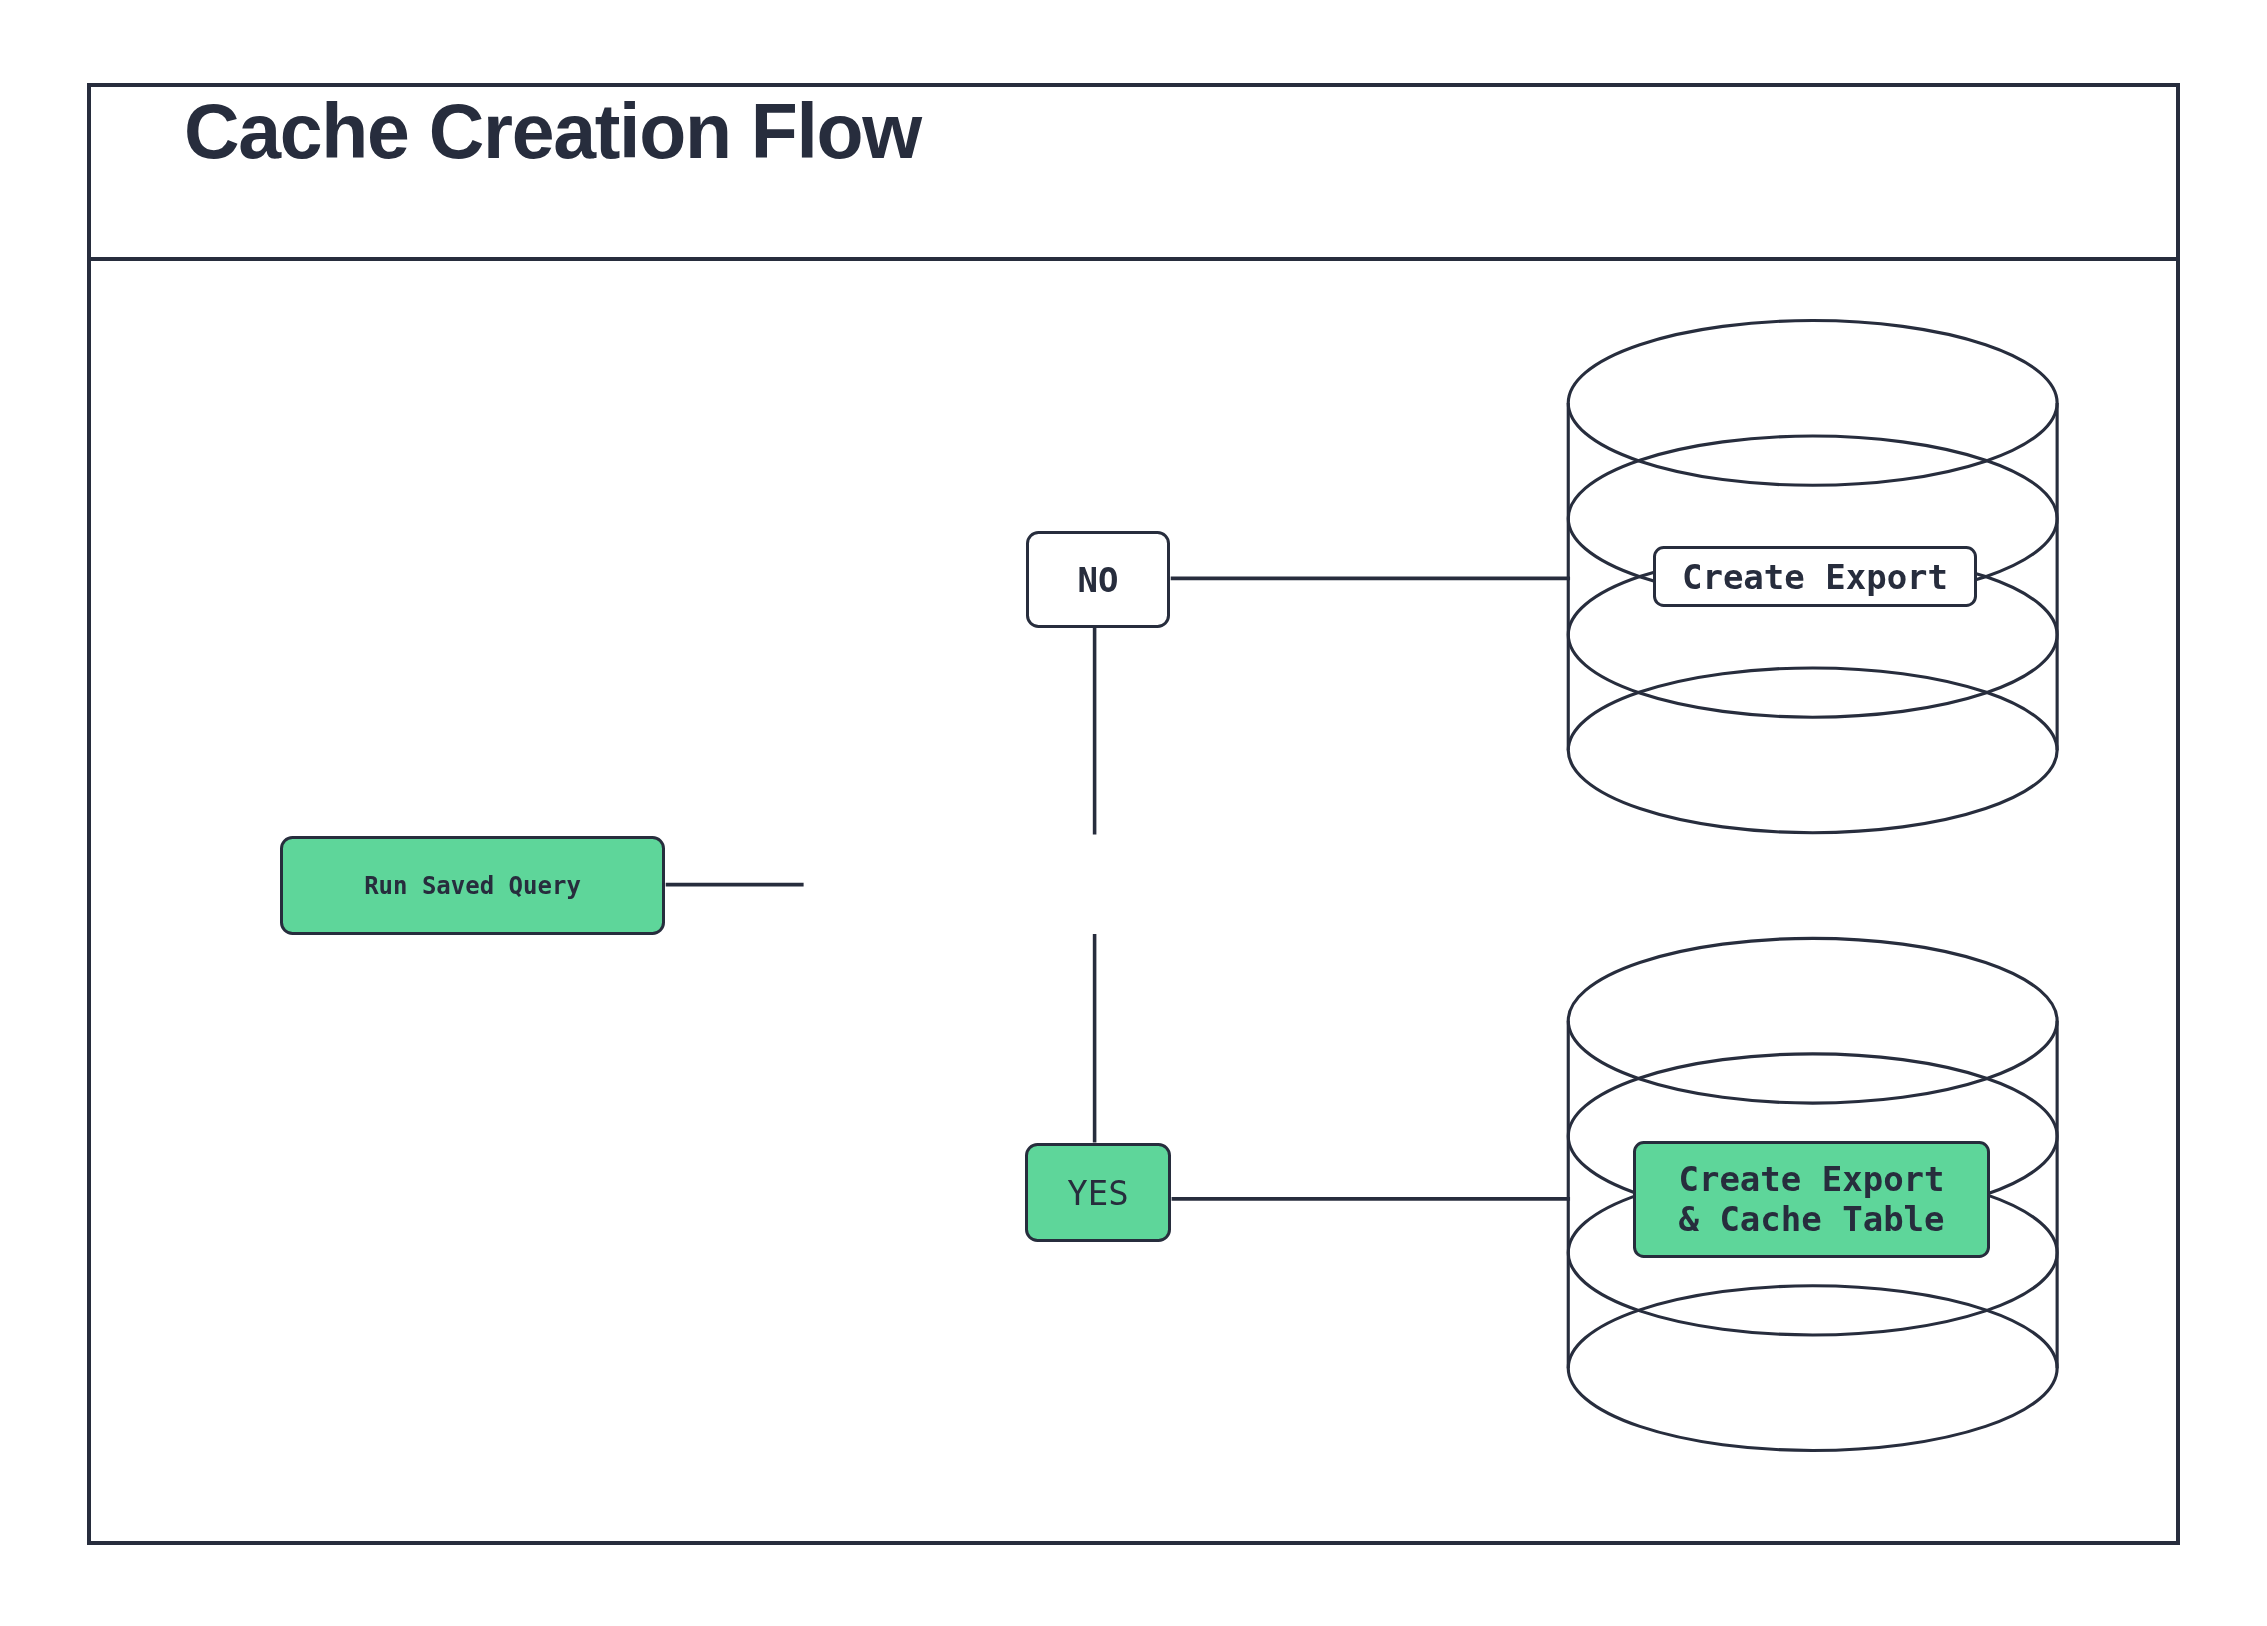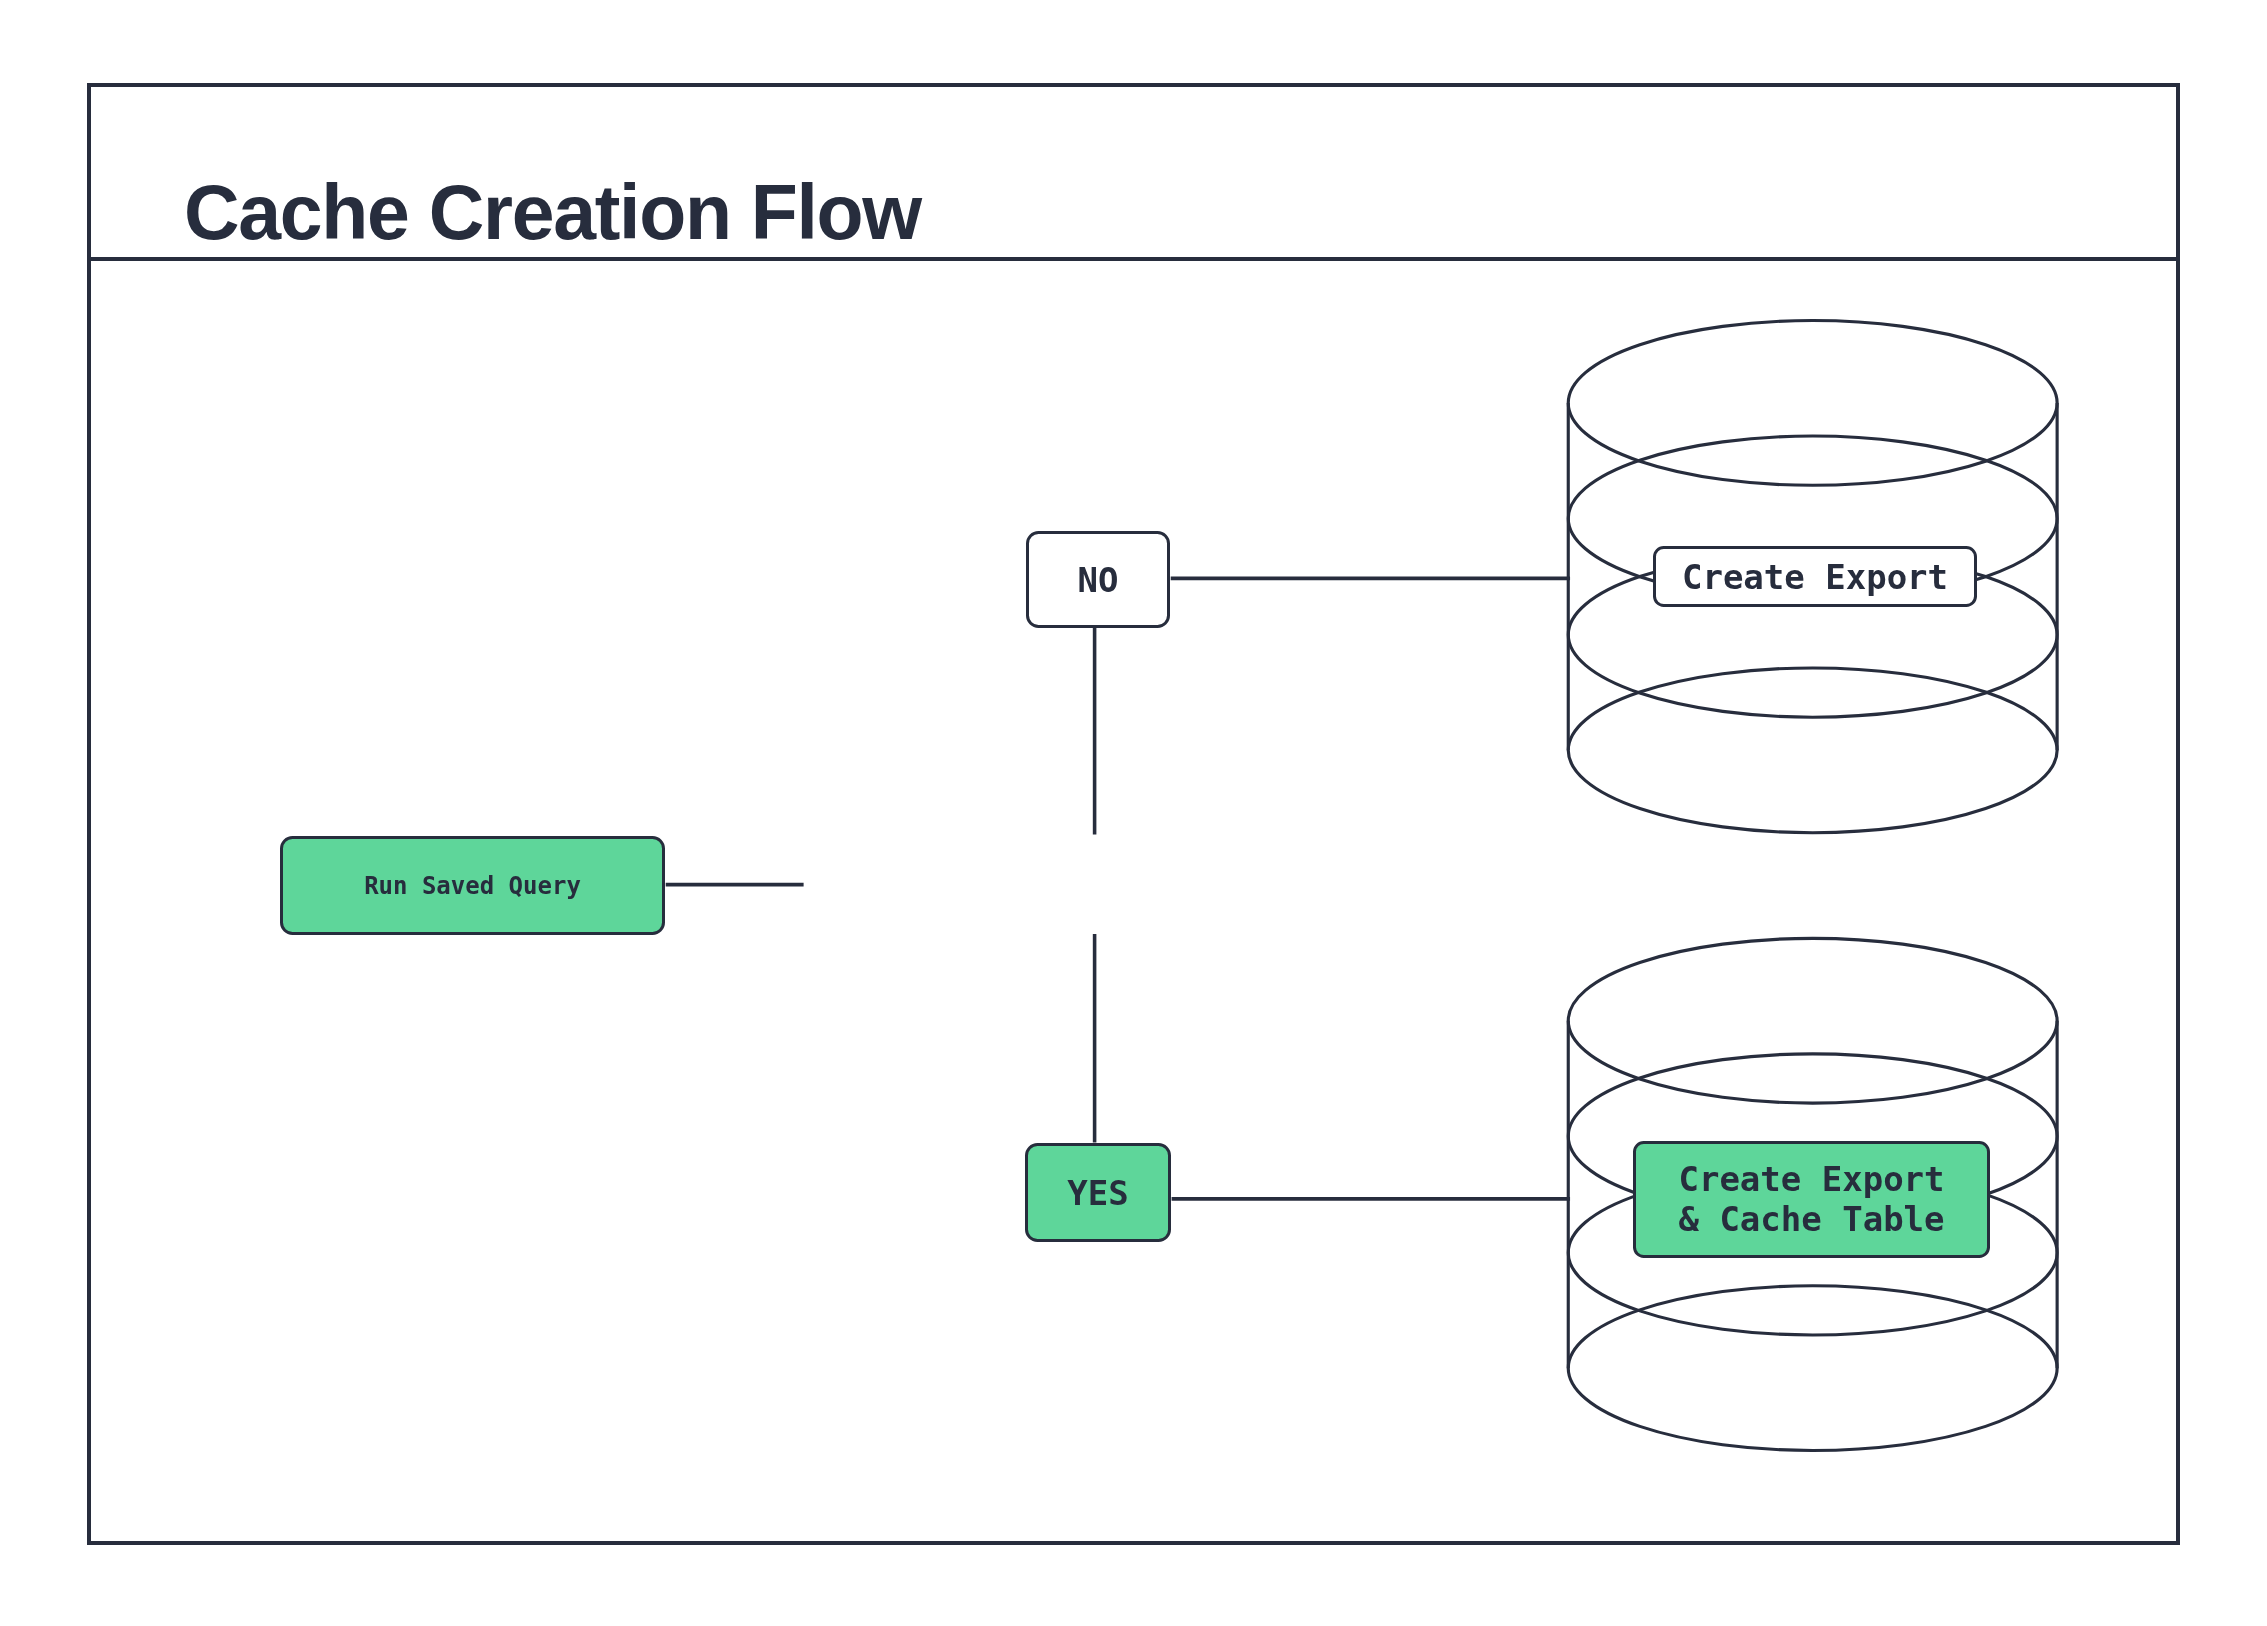--- a/index.html
+++ b/index.html
@@ -14,21 +14,21 @@
   .frame {
     position: absolute; left: 87px; top: 83px;
     width: 2093px; height: 1462px;
     border: 4.5px solid var(--ink, #272d3d);
     background: transparent;
     z-index: 0;
   }
   .titlebar {
     height: 174px;
     border-bottom: 4.5px solid var(--ink, #272d3d);
-    display: flex; align-items: flex-end;
+    display: flex; align-items: flex-start;
     padding-left: 93px;
   }
   .title {
     font-family: "Liberation Sans", "DejaVu Sans", sans-serif;
     font-weight: 700;
     font-size: 77px;
     letter-spacing: -1.3px;
     color: var(--ink, #272d3d);
     white-space: nowrap;
   }
@@ -58,21 +58,21 @@
     border: none; border-radius: 16px; font-size: 27px;
   }
   .node-no {
     left: 1026px; top: 531px; width: 144px; height: 97px;
     background: #ffffff;
     border-radius: 12.5px; font-size: 34px; font-weight: 700;
   }
   .node-yes {
     left: 1025px; top: 1143px; width: 146px; height: 99px;
     background: var(--green, #5ed69a);
-    border-radius: 12.5px; font-size: 34px; font-weight: 700;
+    border-radius: 12.5px; font-size: 34px; font-weight: 400;
   }
   .dblabel { font-size: 34px; }
   .dblabel-export {
     left: 1653px; top: 546px; width: 324px; height: 61px;
     background: #ffffff; border-radius: 10.7px; border-width: 3.1px;
   }
   .dblabel-cache {
     left: 1633px; top: 1141px; width: 357px; height: 117px;
     background: var(--green, #5ed69a); border-radius: 10.7px;
     flex-direction: column; line-height: 1.15; font-size: 34px;

